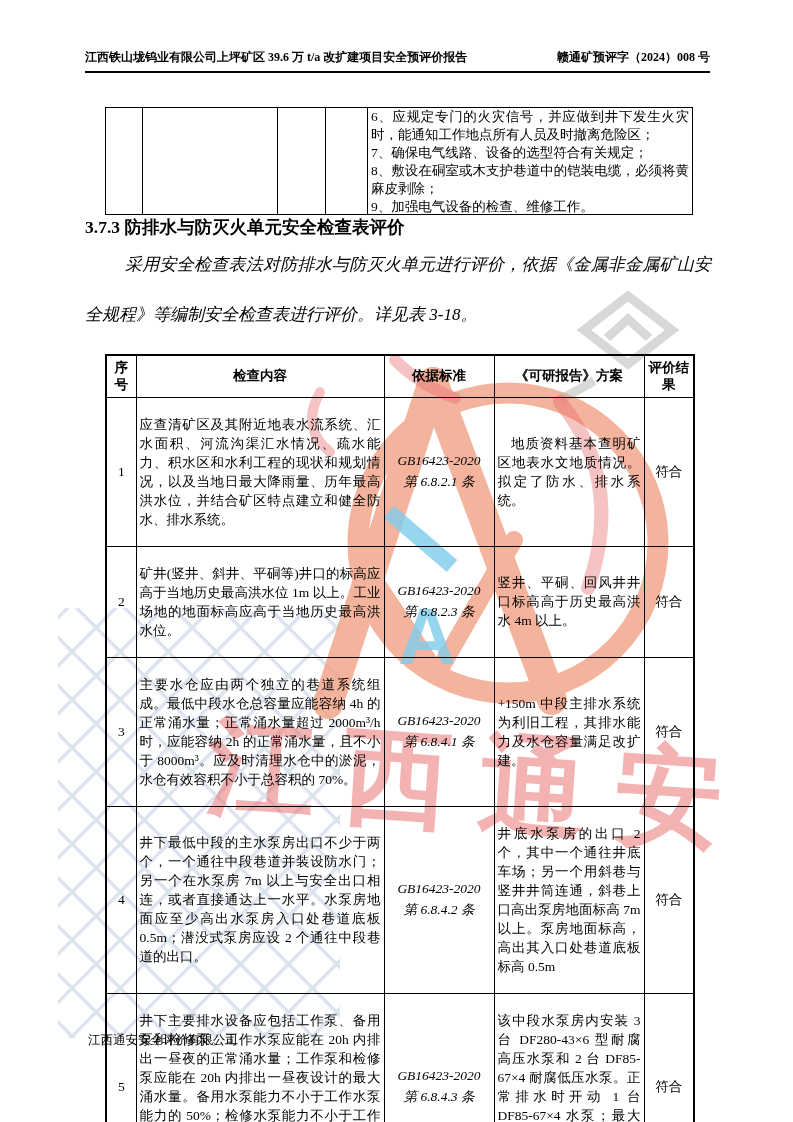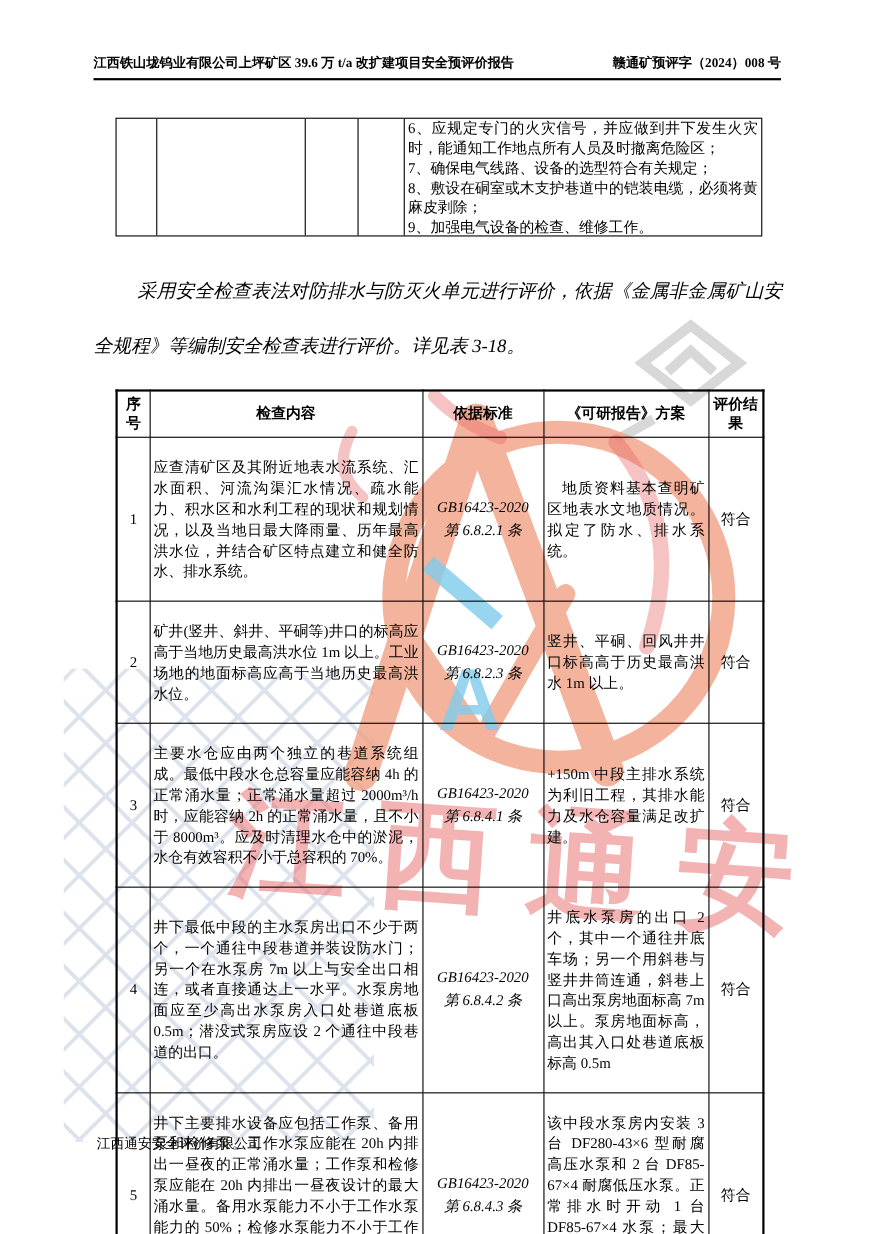--- a/index.html
+++ b/index.html
@@ -133,20 +133,21 @@
     <div class="tcell c1"></div>
     <div class="tcell c2"></div>
     <div class="tcell c3"></div>
     <div class="tcell c4"></div>
     <div class="tcell c5">6、应规定专门的火灾信号，并应做到井下发生火灾时，能通知工作地点所有人员及时撤离危险区；
 7、确保电气线路、设备的选型符合有关规定；
 8、敷设在硐室或木支护巷道中的铠装电缆，必须将黄麻皮剥除；
 9、加强电气设备的检查、维修工作。</div>
   </div>
 
+  <div class="layer sec-heading">3.7.3 防排水与防灭火单元安全检查表评价</div>
 
   <div class="layer para">采用安全检查表法对防排水与防灭火单元进行评价，依据《金属非金属矿山安全规程》等编制安全检查表进行评价。详见表 3-18。</div>
 
 
   <table class="layer main">
     <colgroup>
       <col style="width:30px">
         <col style="width:248px">
         <col style="width:110px">
       <col style="width:150px">
@@ -168,21 +169,21 @@
         <td class="std">GB16423-2020
 第 6.8.2.1 条</td>
         <td class="plan indent1">地质资料基本查明矿区地表水文地质情况。拟定了防水、排水系统。</td>
         <td class="res">符合</td>
       </tr>
       <tr class="r2">
         <td class="res">2</td>
         <td class="cc">矿井(竖井、斜井、平硐等)井口的标高应高于当地历史最高洪水位 1m 以上。工业场地的地面标高应高于当地历史最高洪水位。</td>
         <td class="std">GB16423-2020
 第 6.8.2.3 条</td>
-        <td class="plan">竖井、平硐、回风井井口标高高于历史最高洪水 1m 以上。</td>
+        <td class="plan">竖井、平硐、回风井井口标高高于历史最高洪水 4m 以上。</td>
         <td class="res">符合</td>
       </tr>
       <tr class="r3">
         <td class="res">3</td>
         <td class="cc">主要水仓应由两个独立的巷道系统组成。最低中段水仓总容量应能容纳 4h 的正常涌水量；正常涌水量超过 2000m³/h 时，应能容纳 2h 的正常涌水量，且不小于 8000m³。应及时清理水仓中的淤泥，水仓有效容积不小于总容积的 70%。</td>
         <td class="std">GB16423-2020
 第 6.8.4.1 条</td>
         <td class="plan">+150m 中段主排水系统为利旧工程，其排水能力及水仓容量满足改扩建。</td>
         <td class="res">符合</td>
       </tr>

